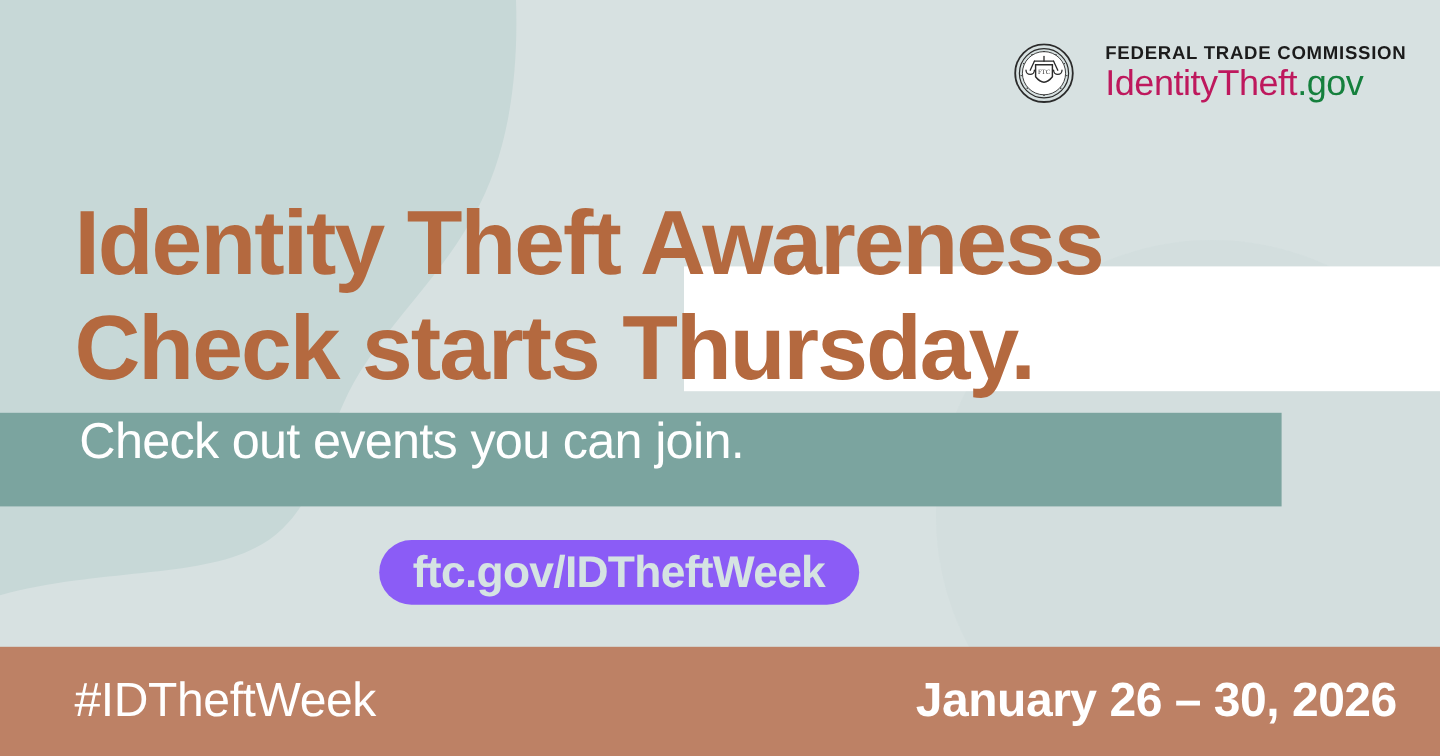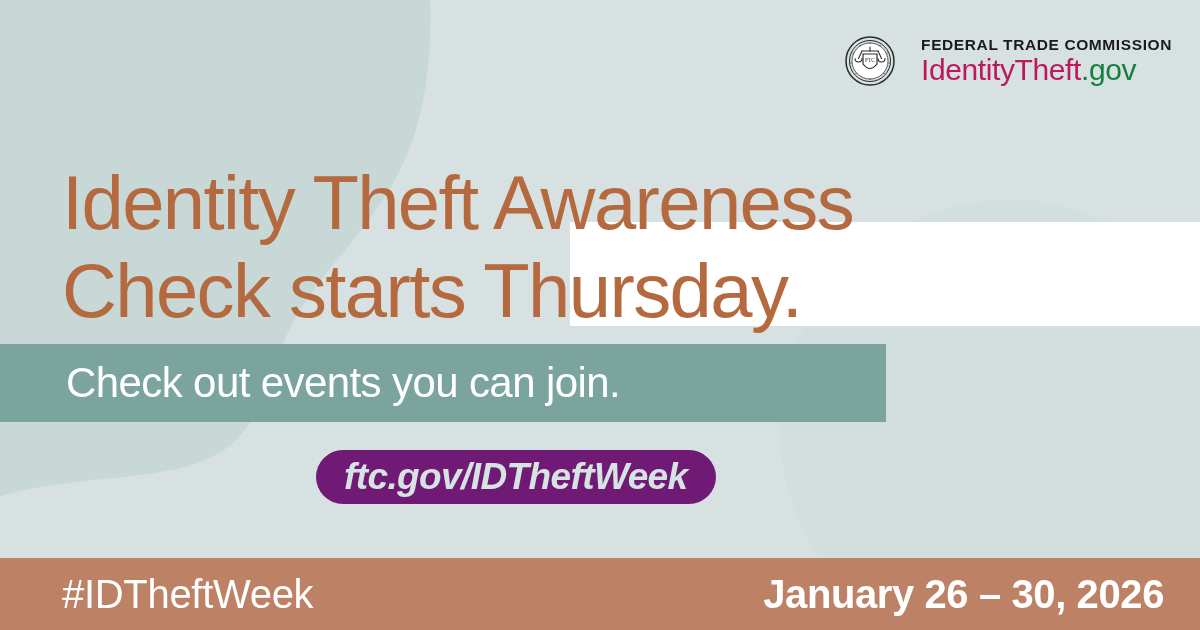--- a/index.html
+++ b/index.html
@@ -73,76 +73,74 @@
   }
 
   
   .headline {
     position: absolute;
     left: 62px;
     top: 112px;
     width: 1120px;
     color: #b4693f;
     font-size: 76px;
-    font-weight: normal;
+    font-weight: bold;
     letter-spacing: -1.6px;
     line-height: 1.06;
   }
   .headline .line { display: block; white-space: nowrap; }
   .headline .line2 { margin-top: 8px; }
 
   
   .subtitle-band {
     position: absolute;
     left: 0;
     top: 344px;
-    width: 886px;
+    width: 1068px;
     height: 78px;
     background: #7ba49f;
     display: flex;
-    align-items: center;
   }
   .subtitle-text {
     color: #ffffff;
     font-size: 42px;
     font-weight: normal;
     letter-spacing: -0.6px;
     padding-left: 66px;
     white-space: nowrap;
   }
 
   
   .url-pill {
     position: absolute;
     left: 316px;
     top: 450px;
     height: 54px;
     padding: 0 28px;
     border-radius: 27px;
-    background: #701a75;
+    background: #8b5cf6;
     display: flex;
     align-items: center;
     justify-content: center;
-    font-style: italic;
   }
   .url-text {
     color: #d5e3e2;
     font-size: 37px;
     font-weight: bold;
     letter-spacing: -0.6px;
     white-space: nowrap;
   }
 
   
   .footer-band {
     position: absolute;
     left: 0;
     bottom: 0;
     width: 1200px;
-    height: 72px;
+    height: 91px;
     background: #bd8165;
     display: flex;
     align-items: center;
     justify-content: space-between;
   }
   .hashtag {
     color: #ffffff;
     font-size: 40px;
     font-weight: normal;
     letter-spacing: -0.3px;

